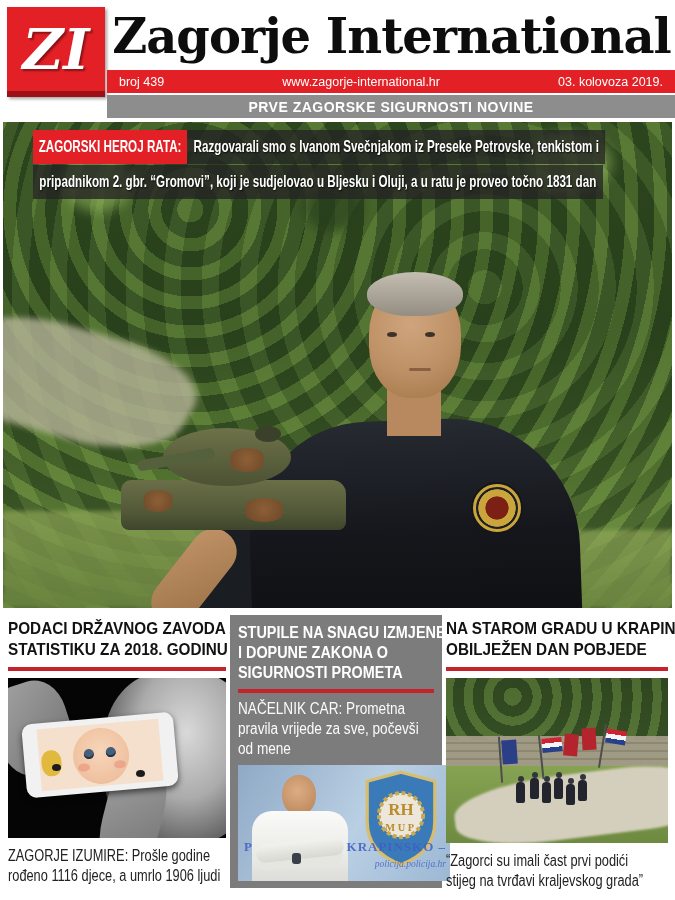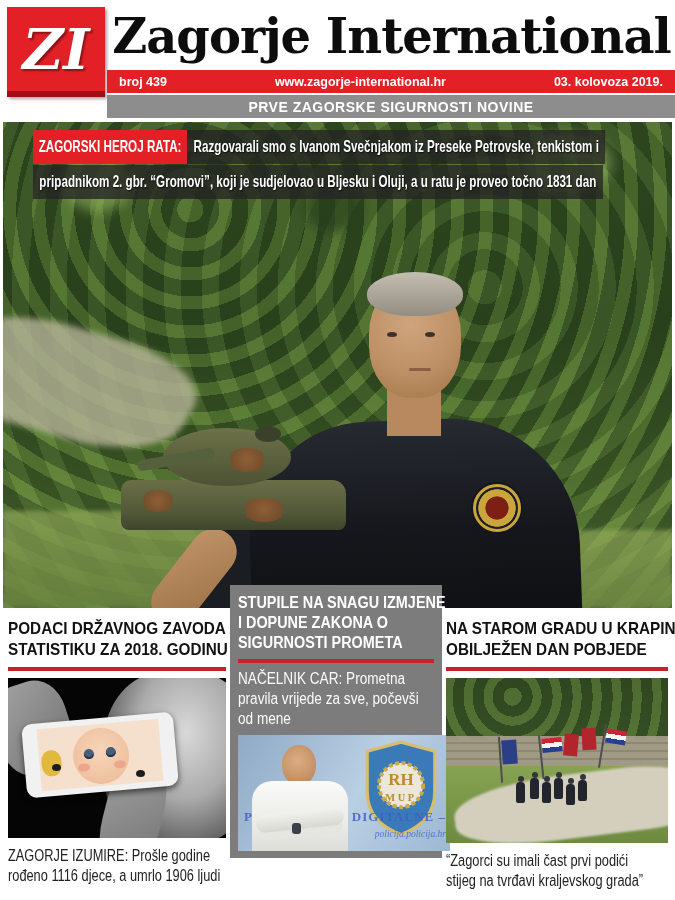--- a/index.html
+++ b/index.html
@@ -11,21 +11,21 @@
   .logo-box{left:7px;top:7px;width:98px;height:84px;background:#e32026;
             border-bottom:6px solid #9c1015;box-shadow:2px 2px 3px rgba(0,0,0,.35);
             display:flex;align-items:center;justify-content:center;}
   .logo-text{font-family:"DejaVu Serif",serif;font-weight:bold;font-style:italic;
              font-size:56px;color:#fff;text-shadow:2px 2px 2px rgba(0,0,0,.4);line-height:1;}
   .masthead-title{left:110px;right:2px;top:4px;height:64px;display:flex;align-items:center;
              justify-content:center;font-family:"DejaVu Serif",serif;font-weight:bold;
              font-size:48px;color:#0d0d0d;letter-spacing:-1px;white-space:nowrap;}
   .issue-bar{left:107px;right:0;top:70px;height:23px;background:#e32026;color:#fff;
              display:flex;align-items:center;justify-content:space-between;
-             padding:0 12px;font-size:12.5px;font-weight:bold;}
+             padding:0 12px;font-size:12.5px;}
   .tagline-bar{left:107px;right:0;top:95px;height:23px;background:#8d8d8d;color:#fff;
              display:flex;align-items:center;justify-content:center;
              font-weight:bold;font-size:14px;letter-spacing:.5px;}
 
   
   .hero{left:3px;right:3px;top:122px;height:486px;overflow:hidden;background:#37501f;}
   .hero-bg{inset:0;background:
       repeating-radial-gradient(circle at 28% 18%, rgba(105,145,60,.40) 0 13px, rgba(38,62,26,.40) 13px 29px),
       repeating-radial-gradient(circle at 72% 34%, rgba(120,160,75,.32) 0 17px, rgba(30,55,22,.32) 17px 38px),
       linear-gradient(180deg,#3a5224 0%,#30471f 42%,#4d682e 70%,#77904a 100%);}
@@ -103,21 +103,21 @@
   .phone{left:16px;top:40px;width:152px;height:74px;background:#f1f1f1;border-radius:10px;
       transform:rotate(-5deg);box-shadow:0 3px 6px rgba(0,0,0,.6);}
   .phone-screen{left:15px;top:6px;right:15px;bottom:6px;background:#f5e0cd;overflow:hidden;}
   .baby-head{left:34px;top:4px;width:56px;height:56px;border-radius:50%;
       background:radial-gradient(circle at 50% 42%,#f7d6ba 0%,#efc19f 70%,#e3ad8a 100%);}
   .baby-eye{position:absolute;width:10px;height:10px;border-radius:50%;background:#46607a;
       box-shadow:inset 0 -2px 0 #233246;}
   .baby-cheek{position:absolute;width:12px;height:8px;border-radius:50%;background:rgba(233,140,120,.55);}
   .toy{left:2px;top:22px;width:20px;height:26px;border-radius:45%;background:#e2b93f;}
 
-  .col-mid{left:230px;top:585px;width:212px;background:#7c7c7c;box-sizing:border-box;
+  .col-mid{left:230px;top:615px;width:212px;background:#7c7c7c;box-sizing:border-box;
       padding:8px 8px 7px;}
   .mid-headline{font-weight:bold;font-size:16px;line-height:20px;color:#fff;
       transform:scaleX(.9);transform-origin:0 0;width:111%;}
   .mid-headline .line{display:block;white-space:nowrap;}
   .mid-rule{height:4px;background:#c4232b;margin:6px 0;}
   .mid-subhead{font-size:16px;line-height:20px;color:#fbfbfb;
       transform:scaleX(.85);transform-origin:0 0;width:117%;}
   .mid-subhead .line{display:block;white-space:nowrap;}
   .photo-mid{position:relative;margin-top:6px;width:212px;height:116px;overflow:hidden;
       background:linear-gradient(120deg,#8fa9c6 0%,#b9cfe3 55%,#9db8d4 100%);}
@@ -271,21 +271,21 @@
         <circle cx="30" cy="35" r="17" fill="#ece7da" stroke="#c9a84e" stroke-width="3" stroke-dasharray="3,2"></circle>
         <text x="30" y="35" text-anchor="middle" font-family="Liberation Serif,serif" font-weight="bold" font-size="13" fill="#b98c2e">RH</text>
         <text x="30" y="47" text-anchor="middle" font-family="Liberation Serif,serif" font-weight="bold" font-size="8" letter-spacing="2" fill="#b98c2e">MUP</text>
       </svg>
       <div class="abs chief-head"></div>
       <div class="abs chief-shirt"></div>
       <div class="abs chief-armfold"></div>
       <div class="abs watch"></div>
       <div class="wm1">
         <span>P</span>
-        <span>DIGITALNE –</span>
+        <span>KRAPINSKO –</span>
       </div>
       <div class="wm2">policija.policija.hr</div>
     </div>
   </div>
 
   <div class="abs col-right">
     <div class="story-headline">
       <span class="line">NA STAROM GRADU U KRAPINI</span>
       <span class="line">OBILJEŽEN DAN POBJEDE</span>
     </div>

